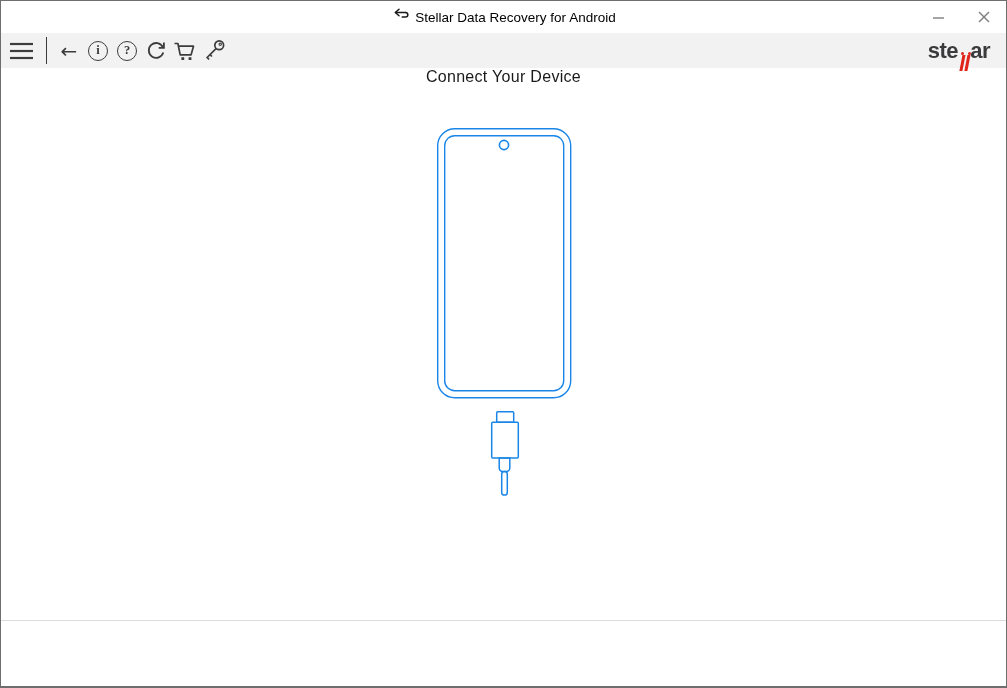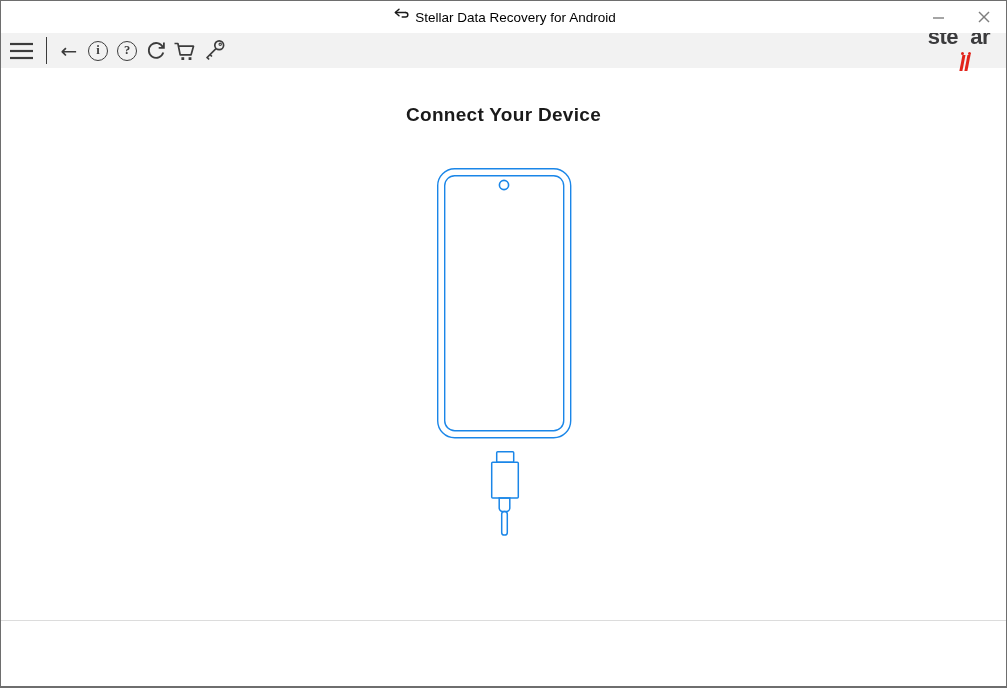--- a/index.html
+++ b/index.html
@@ -63,21 +63,21 @@
     border: 1.7px solid #3c3c3c; border-radius: 50%;
     display: flex; align-items: center; justify-content: center;
     font-size: 12.5px; font-weight: 700; color: #3c3c3c;
     font-family: "Liberation Serif", serif;
   }
   .toolbar-spacer { flex: 1; }
 
   
   .logo {
     font-size: 22px; font-weight: 700; letter-spacing: -0.5px;
-    display: flex; align-items: flex-start;
+    display: flex; align-items: center;
     padding-right: 6px; cursor: default;
   }
   .logo-dark { color: #3b3b3d; }
   .logo-ll {
     color: #e2231a; font-style: italic; position: relative;
     padding: 0 1px; letter-spacing: -1px; margin-top: 27px;
   }
   .logo-ll::before, .logo-ll::after {
     content: ""; position: absolute; top: 1px;
     width: 3px; height: 3px; border-radius: 50%;
@@ -87,22 +87,21 @@
   .logo-ll::after { left: 10px; }
 
   
   .content {
     flex: 1 1 auto;
     background: #ffffff;
     display: flex; flex-direction: column; align-items: center;
     overflow: hidden;
   }
   .heading {
-    margin-top: 36px;
-    font-size: 19px; font-weight: 700; color: #1a1a1a;
+    font-size: 16px; font-weight: 400; color: #1a1a1a;
     letter-spacing: 0.3px;
   }
   .illustration { margin-top: 40px; }
   .illustration svg { display: block; }
 
   
   .footer {
     flex: 0 0 66px; height: 66px;
     border-top: 1px solid #dcdcdc;
     background: #ffffff;

